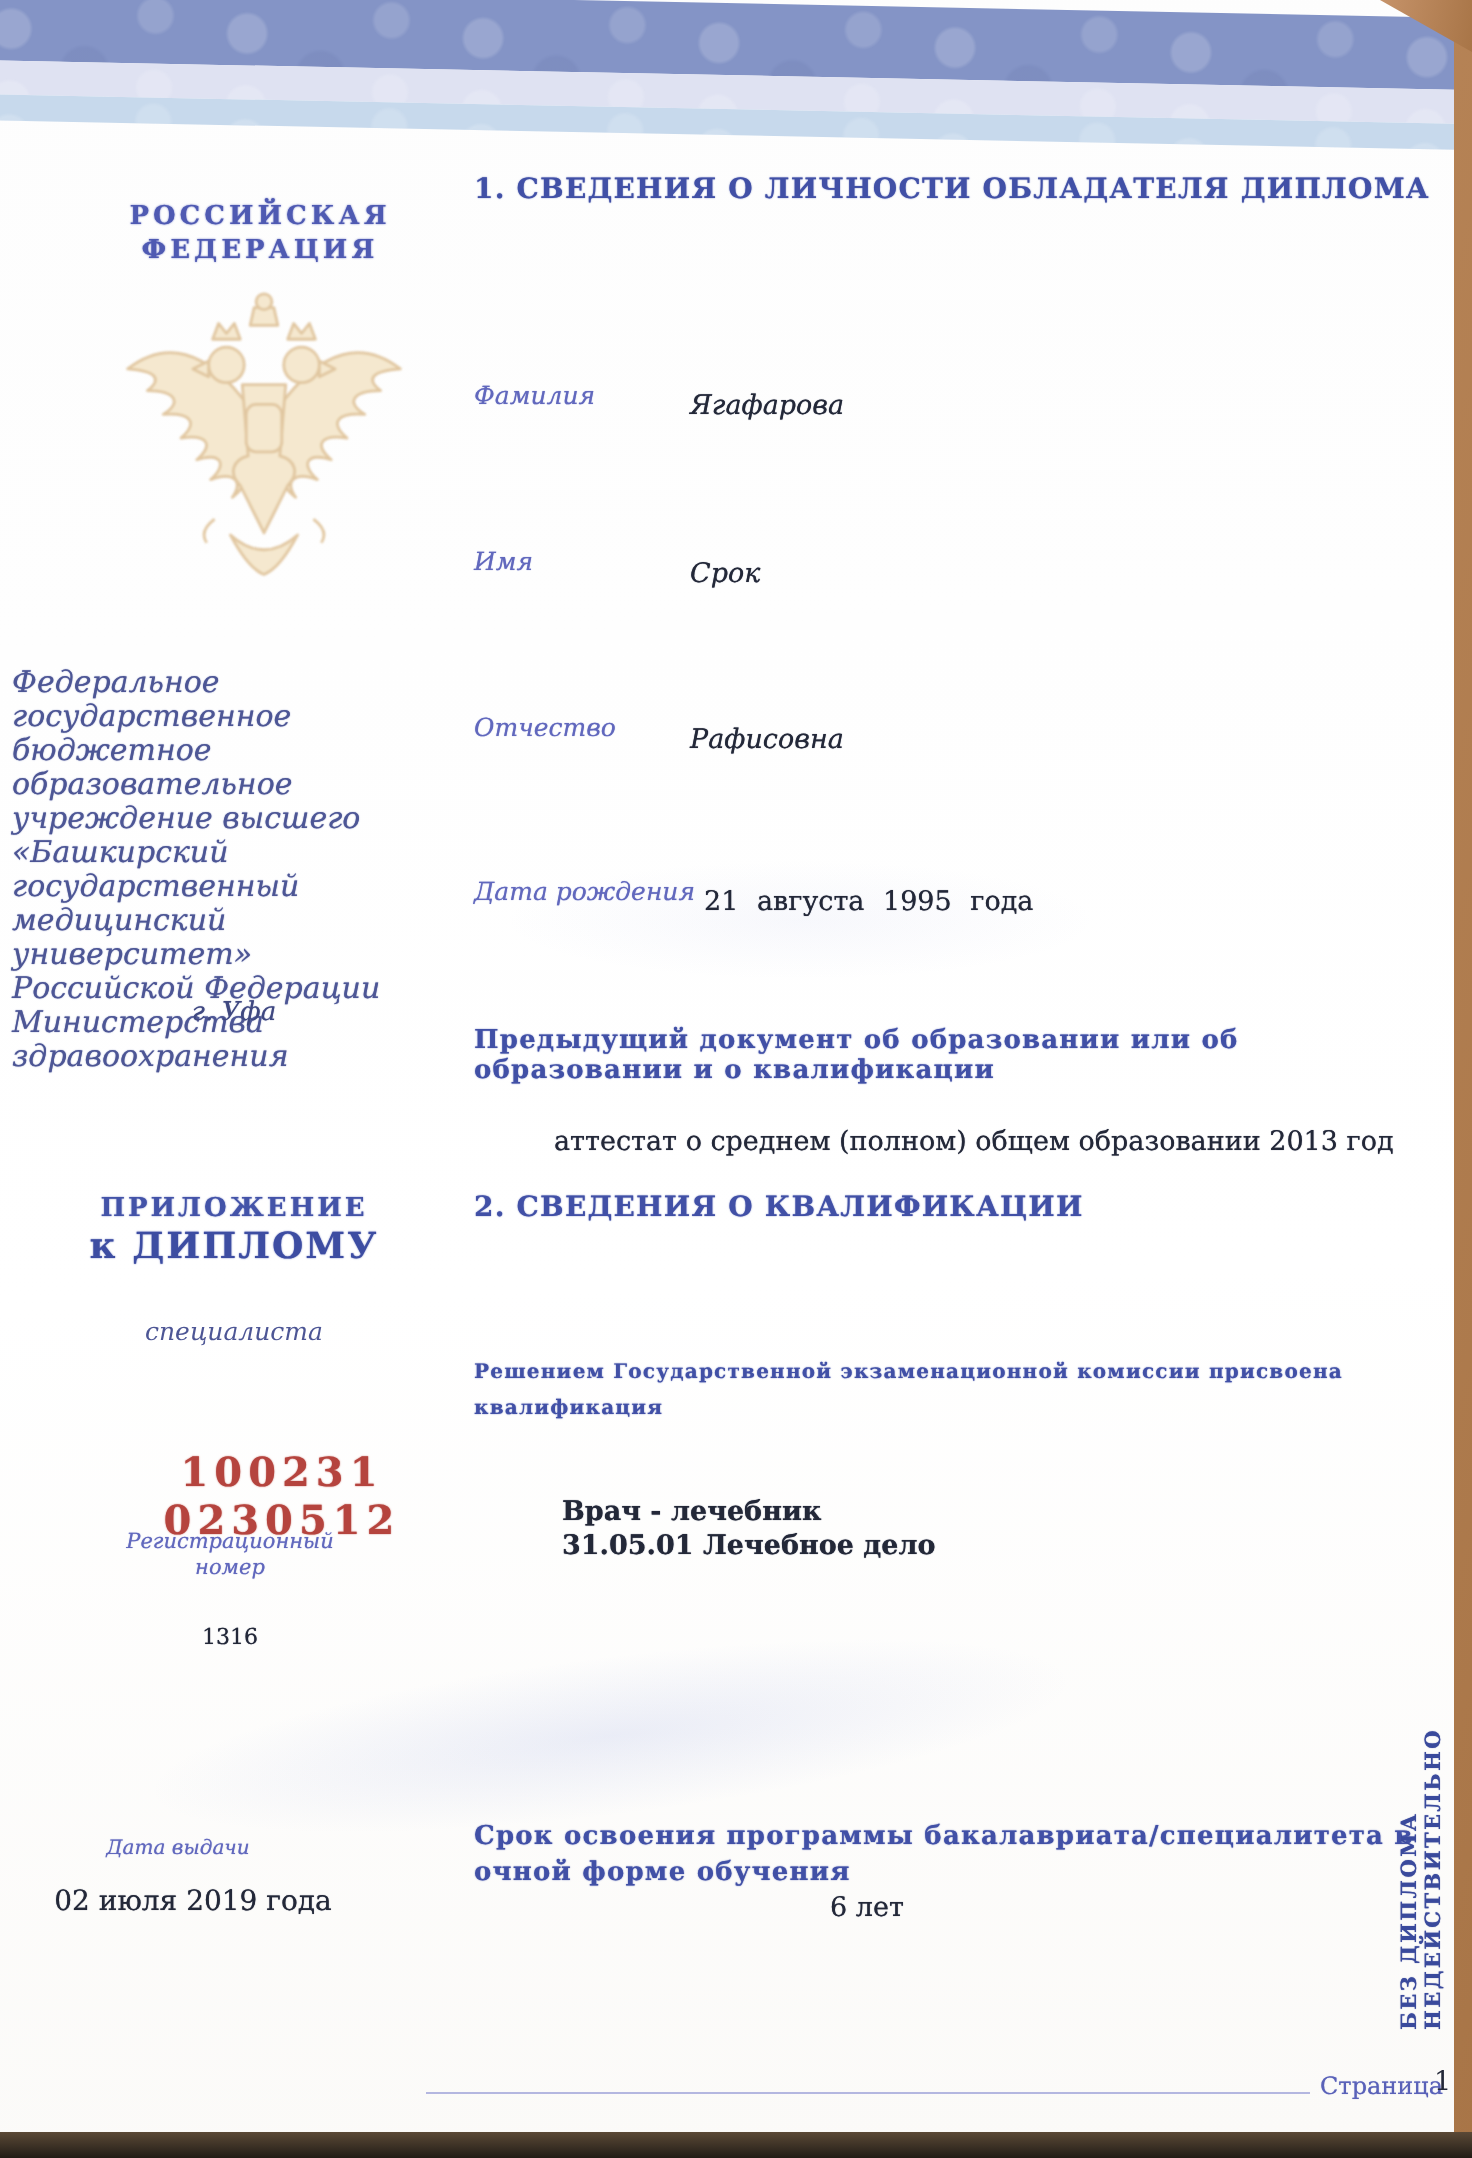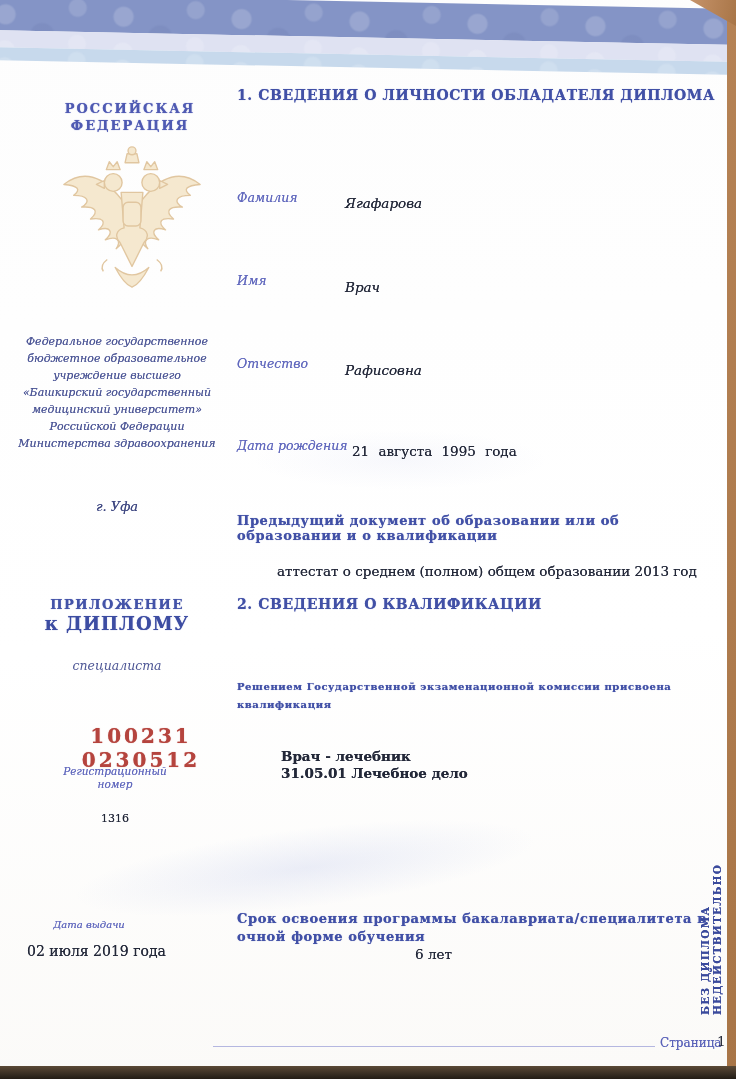--- a/index.html
+++ b/index.html
@@ -50,22 +50,22 @@
   .script-label{color:#6168bd;font-style:italic;text-shadow:0 0 .5px #7d84cc;}
   .value{color:#232838;font-style:italic;text-shadow:0 0 .4px #3a3f55;}
   .abs{position:absolute;}
   .country{
     left:28px;top:100px;width:204px;text-align:center;
     color:#4f5ab2;font-weight:bold;font-size:13px;line-height:17px;letter-spacing:2px;
     text-shadow:0 0 1px #6a74c4;
   }
   .coat{left:48px;top:142px;width:168px;height:160px;opacity:.85;filter:blur(.4px);}
   .institution{
-    left:6px;top:333px;width:222px;text-align:center;
-    color:#4d5695;font-size:11px;line-height:17px;font-style:italic;
+    left:6px;top:333px;width:222px;
+    color:#4d5695;font-size:15px;line-height:17px;font-style:italic;
     text-shadow:0 0 .6px #6670ab;
   }
   .city{left:6px;top:499px;width:222px;text-align:center;color:#3f4880;font-size:13px;font-style:italic;text-shadow:0 0 .5px #5a639c;}
   .sec-title{font-size:14px;width:480px;}
   .sec1-title{left:237px;top:87px;}
   .sec2-title{left:237px;top:596px;}
   .field-label{font-size:12.5px;}
   .field-value{font-size:13.5px;}
   .prev-label{left:237px;top:513px;width:478px;font-size:13px;}
   .prev-value{left:277px;top:563px;font-size:13.5px;}
@@ -174,21 +174,21 @@
 
   <div class="abs issue-label script-label">Дата выдачи</div>
   <div class="abs issue-date">02 июля 2019 года</div>
 
   <div class="abs blue-head sec-title sec1-title">1. СВЕДЕНИЯ О ЛИЧНОСТИ ОБЛАДАТЕЛЯ ДИПЛОМА</div>
 
   <div class="abs script-label field-label" style="left:237px;top:190px;">Фамилия</div>
   <div class="abs value field-value" style="left:345px;top:195px;">Ягафарова</div>
 
   <div class="abs script-label field-label" style="left:237px;top:273px;">Имя</div>
-  <div class="abs value field-value" style="left:345px;top:279px;">Врач</div>
+  <div class="abs value field-value" style="left:345px;top:279px;">Срок</div>
 
   <div class="abs script-label field-label" style="left:237px;top:356px;">Отчество</div>
   <div class="abs value field-value" style="left:345px;top:362px;">Рафисовна</div>
 
   <div class="abs script-label field-label" style="left:237px;top:438px;">Дата рождения</div>
   <div class="abs value field-value birth-value" style="left:352px;top:443px;font-style:normal;">21 августа 1995 года</div>
 
   <div class="abs blue-head prev-label">Предыдущий документ об образовании или об образовании и о квалификации</div>
   <div class="abs value prev-value" style="font-style:normal;">аттестат о среднем (полном) общем образовании 2013 год</div>
 

